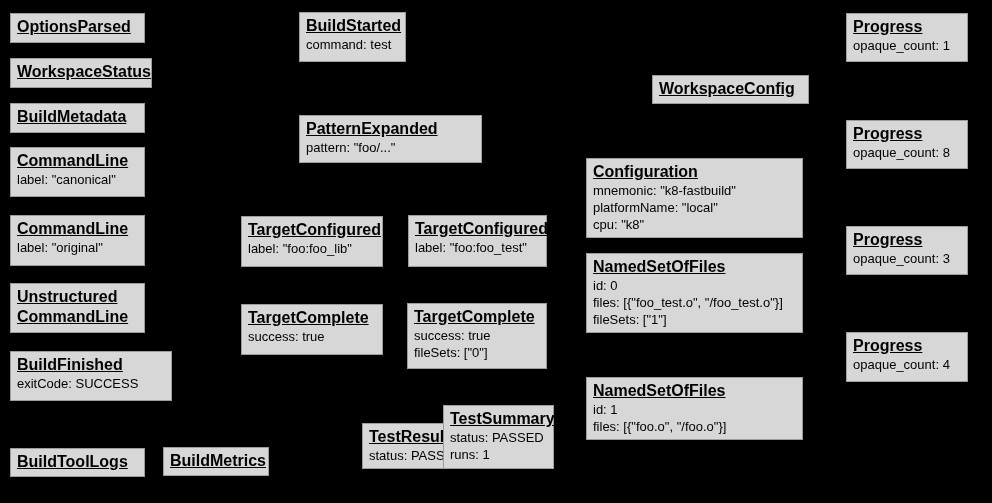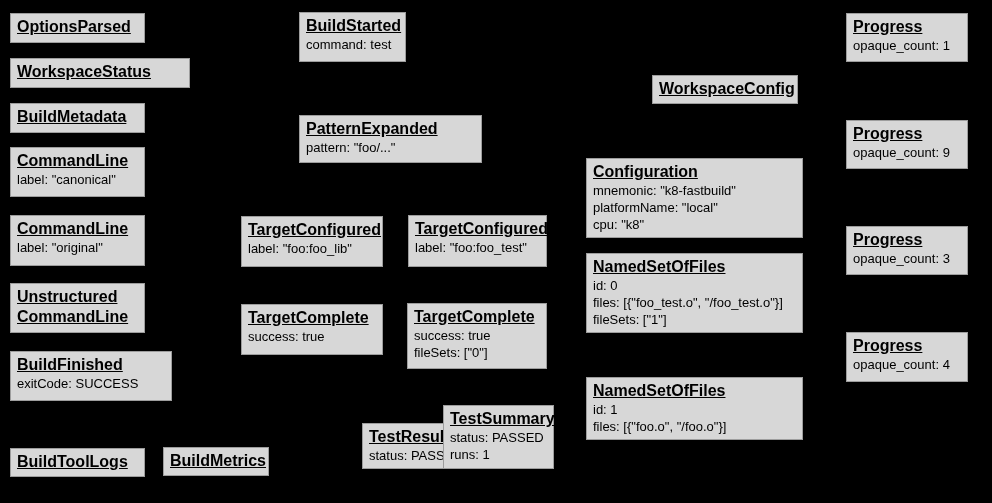--- a/index.html
+++ b/index.html
@@ -42,21 +42,21 @@
     white-space: nowrap;
   }
 </style>
 </head>
 <body style="background: rgb(0, 0, 0);">
 
 <div class="canvas">
     <div class="node" style="left: 10px; top: 13px; width: 135px; min-height: 30px;">
       <div class="node-title"><span>OptionsParsed</span></div>
     </div>
-    <div class="node" style="left: 10px; top: 58px; width: 180px; min-height: 30px;">
+    <div class="node" style="left: 10px; top: 58px; width: 142px; min-height: 30px;">
       <div class="node-title"><span>WorkspaceStatus</span></div>
     </div>
     <div class="node" style="left: 10px; top: 103px; width: 135px; min-height: 30px;">
       <div class="node-title"><span>BuildMetadata</span></div>
     </div>
     <div class="node" style="left: 10px; top: 147px; width: 135px; min-height: 50px;">
       <div class="node-title"><span>CommandLine</span></div>
       <div class="node-detail">label: "canonical"</div>
     </div>
     <div class="node" style="left: 10px; top: 215px; width: 135px; min-height: 51px;">
@@ -103,21 +103,21 @@
     </div>
     <div class="node" style="left: 314px; top: 423px; width: 117px; min-height: 41px; margin-left: 48px;">
       <div class="node-title"><span>TestResult</span></div>
       <div class="node-detail">status: PASSED</div>
     </div>
     <div class="node" style="left: 443px; top: 405px; width: 111px; min-height: 64px;">
       <div class="node-title"><span>TestSummary</span></div>
       <div class="node-detail">status: PASSED</div>
       <div class="node-detail">runs: 1</div>
     </div>
-    <div class="node" style="left: 652px; top: 75px; width: 146px; min-height: 28px;">
+    <div class="node" style="left: 652px; top: 75px; width: 157px; min-height: 28px;">
       <div class="node-title"><span>WorkspaceConfig</span></div>
     </div>
     <div class="node" style="left: 586px; top: 158px; width: 217px; min-height: 74px;">
       <div class="node-title"><span>Configuration</span></div>
       <div class="node-detail">mnemonic: "k8-fastbuild"</div>
       <div class="node-detail">platformName: "local"</div>
       <div class="node-detail">cpu: "k8"</div>
     </div>
     <div class="node" style="left: 586px; top: 253px; width: 217px; min-height: 77px;">
       <div class="node-title"><span>NamedSetOfFiles</span></div>
@@ -129,21 +129,21 @@
       <div class="node-title"><span>NamedSetOfFiles</span></div>
       <div class="node-detail">id: 1</div>
       <div class="node-detail">files: [{"foo.o", "/foo.o"}]</div>
     </div>
     <div class="node" style="left: 846px; top: 13px; width: 122px; min-height: 49px;">
       <div class="node-title"><span>Progress</span></div>
       <div class="node-detail">opaque_count: 1</div>
     </div>
     <div class="node" style="left: 846px; top: 120px; width: 122px; min-height: 49px;">
       <div class="node-title"><span>Progress</span></div>
-      <div class="node-detail">opaque_count: 9</div>
+      <div class="node-detail">opaque_count: 8</div>
     </div>
     <div class="node" style="left: 846px; top: 226px; width: 122px; min-height: 49px;">
       <div class="node-title"><span>Progress</span></div>
       <div class="node-detail">opaque_count: 3</div>
     </div>
     <div class="node" style="left: 846px; top: 332px; width: 122px; min-height: 50px;">
       <div class="node-title"><span>Progress</span></div>
       <div class="node-detail">opaque_count: 4</div>
     </div>
   </div>

